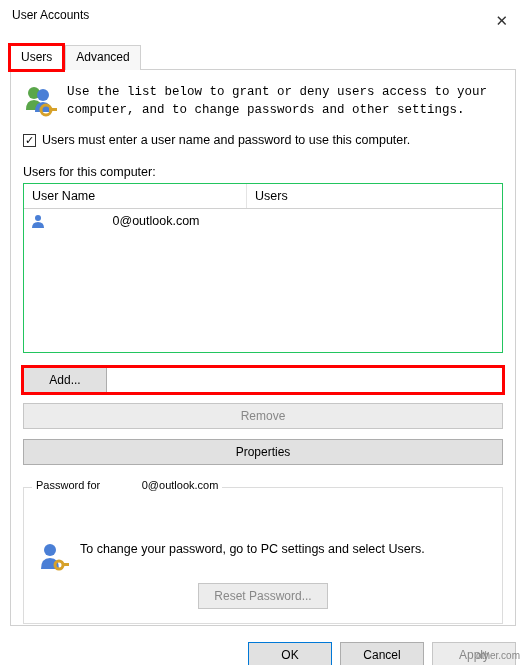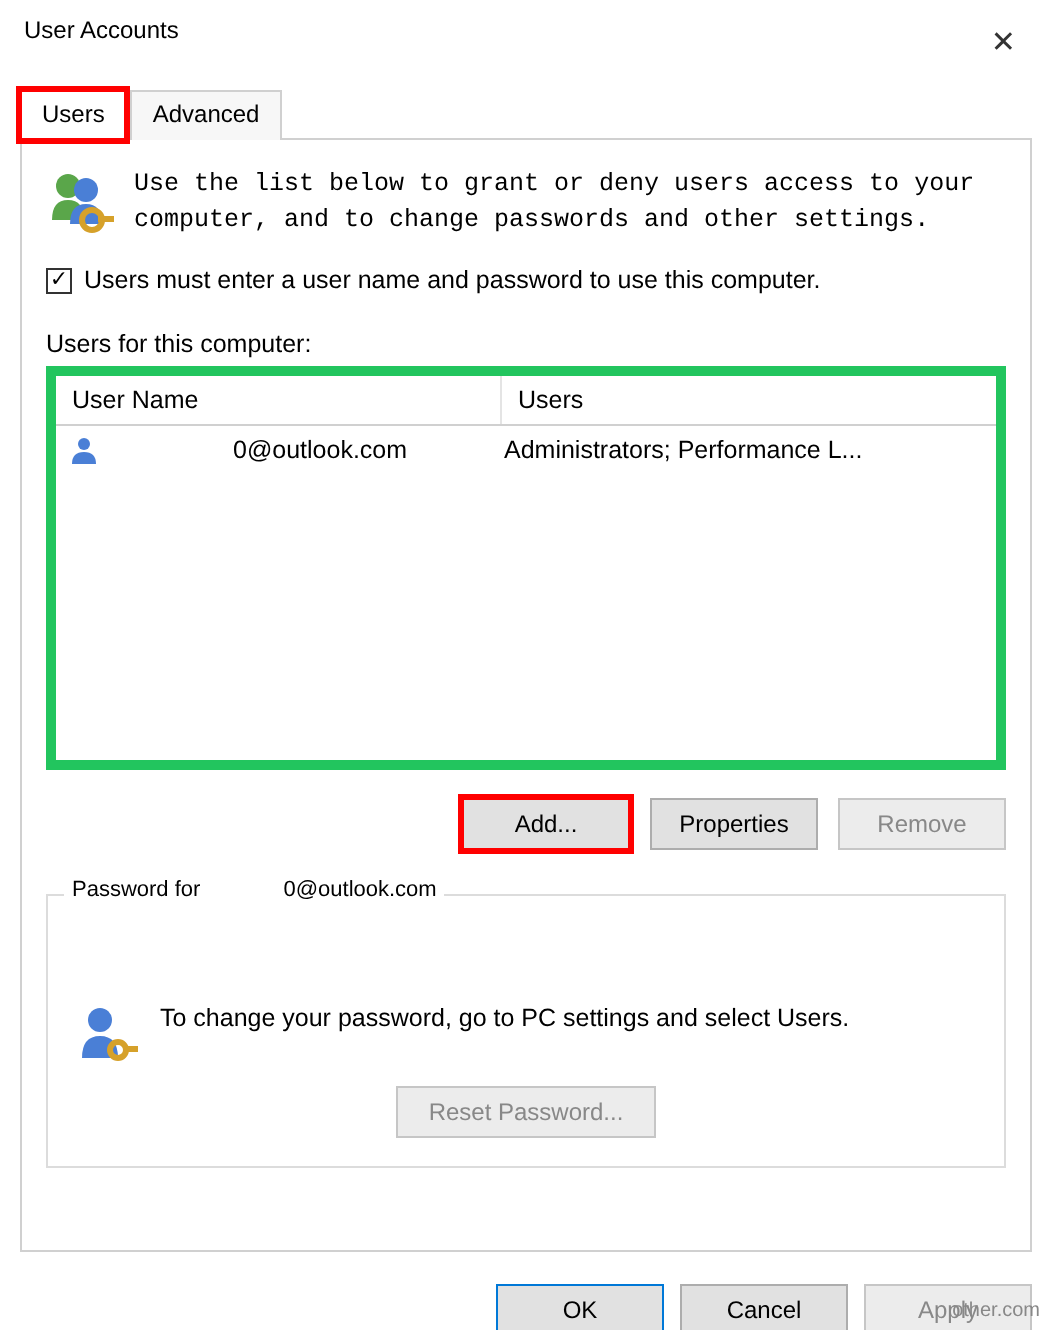--- a/index.html
+++ b/index.html
@@ -48,35 +48,35 @@
   .intro { display: flex; gap: 10px; margin-bottom: 14px; font-family: Liberation Mono, monospace; }
   .intro .icon { width: 34px; height: 34px; flex: 0 0 34px; }
   .intro .text { font-size: 12.5px; line-height: 1.4; color: #000; }
   .checkbox-row { display: flex; align-items: center; gap: 6px; margin-bottom: 18px; font-size: 12.5px; }
   .checkbox {
     width: 13px; height: 13px; border: 1px solid #333; display: inline-flex;
     align-items: center; justify-content: center; font-size: 11px; line-height: 1;
   }
   .label { font-size: 12.5px; margin-bottom: 4px; }
   .listview {
-    border: 5px solid #22c55e; height: 202px; background: #fff; font-size: 12.5px;
+    border: 1px solid #22c55e; height: 170px; background: #fff; font-size: 12.5px;
   }
   .listhdr { display: flex; border-bottom: 1px solid #d0d0d0; }
   .listhdr .col {
     padding: 5px 8px; background: #fff;
   }
   .listhdr .col + .col { border-left: 1px solid #e4e4e4; }
   .col-user { width: 222px; }
   .col-group { flex: 1; }
   .listrow { display: flex; padding: 4px 6px 4px 6px; align-items: center; }
   .listrow .ricon { width: 16px; height: 16px; margin-right: 4px; flex:0 0 16px; }
   .listrow .rcell-user { width: 198px; }
   .listrow .rcell-group { flex: 1; white-space: nowrap; overflow: hidden; text-overflow: ellipsis; }
   .btnrow {
-    display: flex; justify-content: flex-end; gap: 10px; margin-top: 14px;
+    display: flex; justify-content: flex-end; gap: 10px; margin-top: 14px; flex-direction: column;
   }
   .btn {
     min-width: 84px; padding: 5px 12px; border: 1px solid #adadad; background: #e1e1e1;
     font-family: inherit; font-size: 12px; text-align: center;
   }
   .btn:disabled, .btn.disabled { color: #888; background: #ececec; border-color:#c6c6c6; }
   .groupbox {
     border: 1px solid #dcdcdc; margin-top: 22px; padding: 10px 12px 14px 12px; position: relative;
   }
   .groupbox .legend {
@@ -143,30 +143,29 @@
       <div class="listrow">
         <span class="ricon">
           <svg viewBox="0 0 16 16" width="16" height="16">
             <circle cx="8" cy="5" r="3" fill="#4a7fd6"></circle>
             <path d="M2 15 Q2 9 8 9 Q14 9 14 15 Z" fill="#4a7fd6"></path>
           </svg>
         </span>
         <span class="rcell-user">
           <span class="redact">xxxxxxxxxx</span><span>0@outlook.com</span>
         </span>
-        <span class="rcell-group">Administrators; Performance L...</span>
       </div>
     </div>
 
     <div class="btnrow">
       <div class="hl-red">
         <button class="btn">Add...</button>
       </div>
+      <button class="btn disabled" disabled="">Remove</button>
       <button class="btn">Properties</button>
-      <button class="btn disabled" disabled="">Remove</button>
     </div>
 
     <div class="groupbox">
       <div class="legend">
         <span>Password for </span><span class="redact">xxxxxxx</span><span>0@outlook.com</span>
       </div>
       <div class="pwrow">
         <div class="ricon" style="width:34px;height:34px;flex:0 0 34px;">
           <svg viewBox="0 0 34 34" width="34" height="34">
             <circle cx="14" cy="9" r="6" fill="#4a7fd6"></circle>

